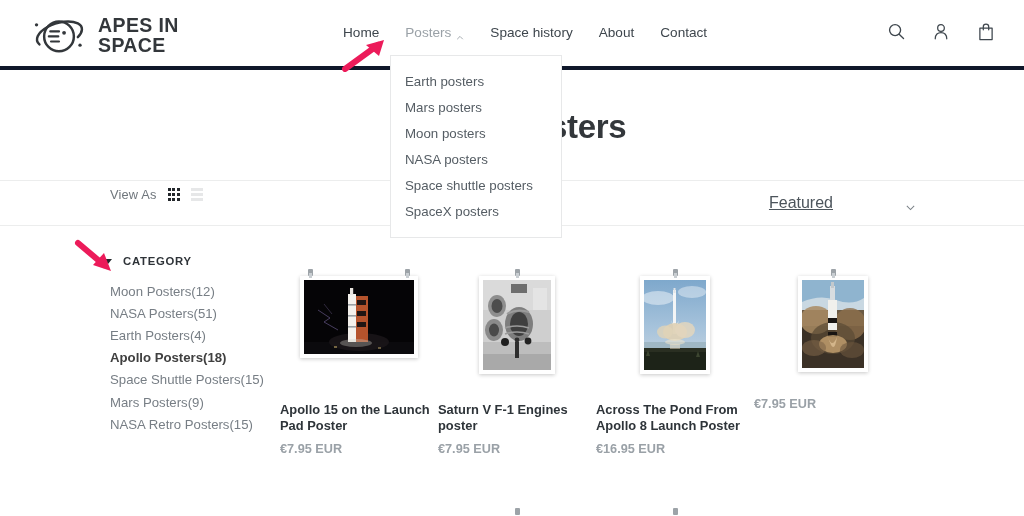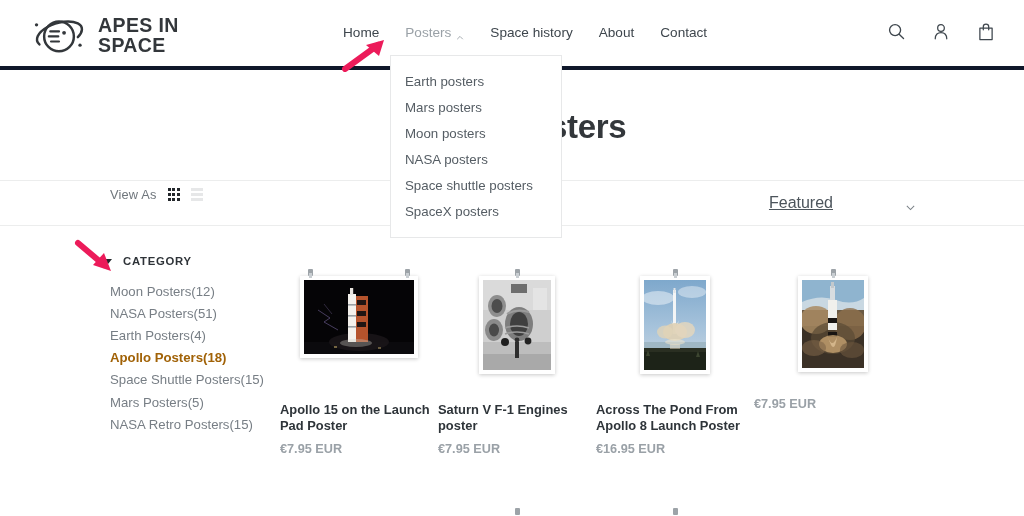--- a/index.html
+++ b/index.html
@@ -97,21 +97,21 @@
   .tri-down {
     width: 0; height: 0;
     border-left: 4.5px solid transparent; border-right: 4.5px solid transparent;
     border-top: 5.5px solid #23272b;
   }
   .cat-list { margin-top: 13px; }
   .cat-item {
     padding: 3.6px 0 3.6px 110px;
     font-size: 13.2px; color: #777e85; cursor: pointer; white-space: nowrap;
   }
-  .cat-item.active { color: #a16207; font-weight: 700; }
+  .cat-item.active { color: #404040; font-weight: 700; }
 
   
   .products { position: absolute; left: 280px; top: 276px; width: 744px; }
   .prow { display: flex; }
   .pcard { width: 158px; margin-right: 0; }
   .thumb-area { height: 112px; display: flex; align-items: flex-start; justify-content: center; position: relative; }
   .poster-hang { position: relative; display: inline-block; }
   .clip {
     position: absolute; top: -7px; width: 5px; height: 7px;
     background: #9da3a8; border-radius: 1px;
@@ -265,21 +265,21 @@
   <div class="cat-head">
     <span class="tri-down"></span>
     <span>CATEGORY</span>
   </div>
   <div class="cat-list">
     <div class="cat-item">Moon Posters(12)</div>
     <div class="cat-item">NASA Posters(51)</div>
     <div class="cat-item">Earth Posters(4)</div>
     <div class="cat-item active">Apollo Posters(18)</div>
     <div class="cat-item">Space Shuttle Posters(15)</div>
-    <div class="cat-item">Mars Posters(5)</div>
+    <div class="cat-item">Mars Posters(9)</div>
     <div class="cat-item">NASA Retro Posters(15)</div>
   </div>
 </aside>
 
 <div class="products">
   <div class="prow">
 
     <div class="pcard">
       <div class="thumb-area">
         <div class="poster-hang">

